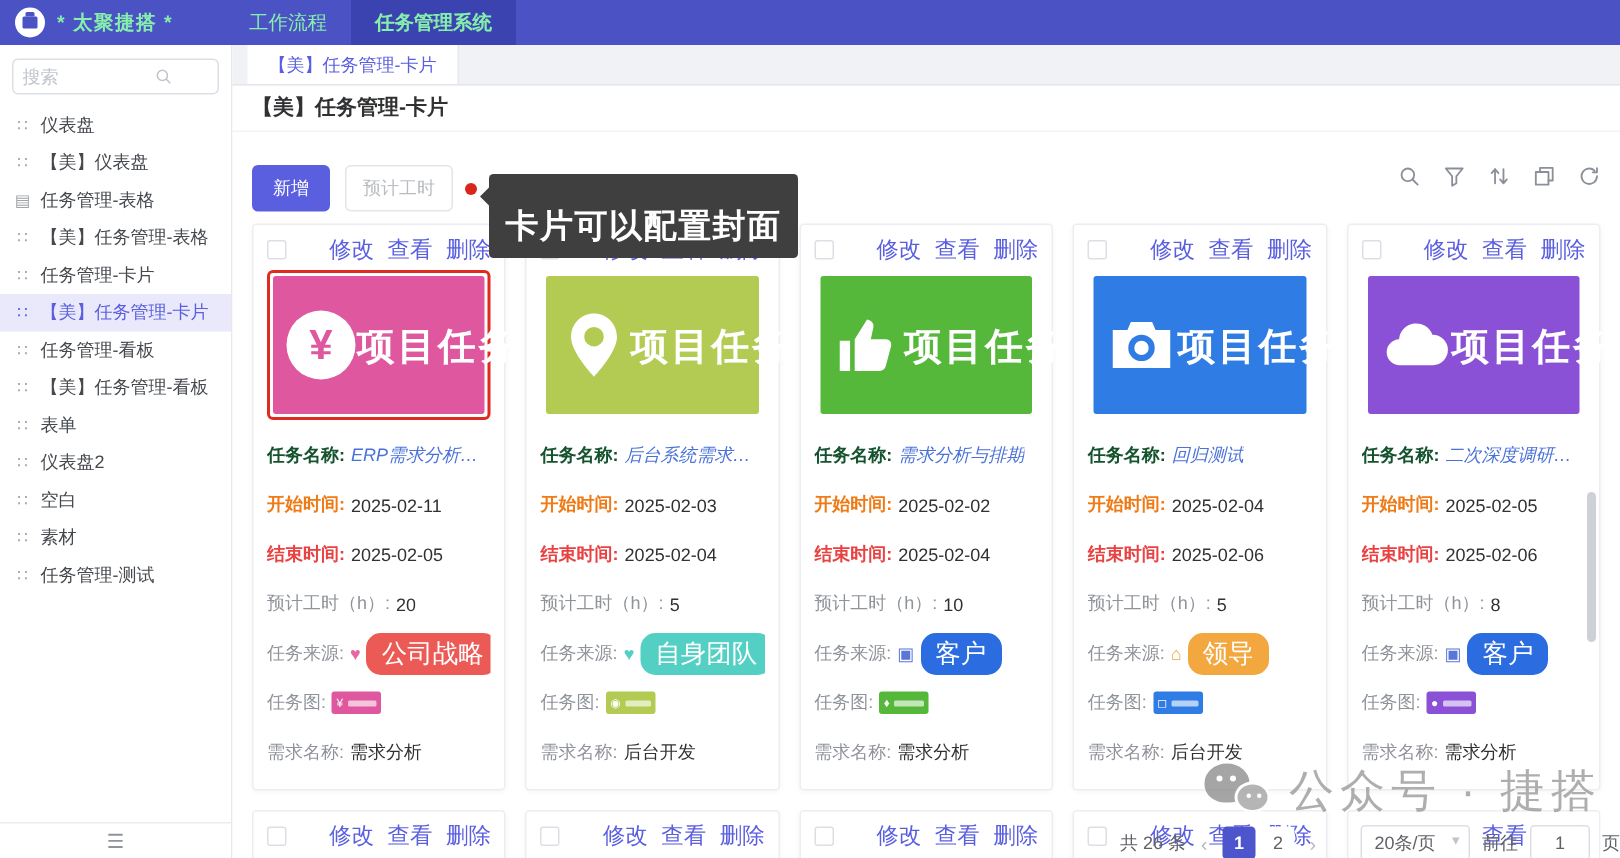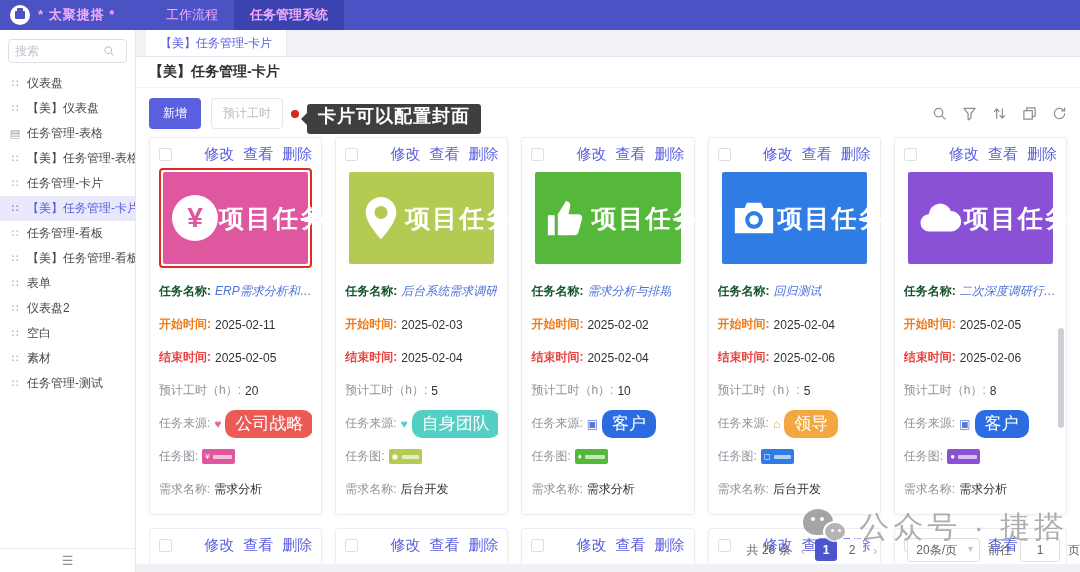--- a/index.html
+++ b/index.html
@@ -1,53 +1,53 @@
 <!DOCTYPE html>
 <html><head>
 <meta charset="utf-8">
 <style>
   * { margin:0; padding:0; box-sizing:border-box; }
   html,body { width:1080px; height:572px; overflow:hidden; }
   body { font-family:"Liberation Sans","DejaVu Sans",sans-serif; background:#fff; position:relative; font-size:12px; color:#303133; }
 
   
-  .topbar { height:30px; background:#4a52c4; display:flex; align-items:center; color:#f0abfc; }
+  .topbar { height:30px; background:#4a52c4; display:flex; align-items:center; color:#86efac; }
   .logo { width:20px; height:20px; border-radius:50%; background:#fff; margin:0 8px 0 10px; display:flex; align-items:center; justify-content:center; }
   .logo-inner { width:10px; height:8px; background:#4a52c4; border-radius:1px; position:relative; }
   .logo-inner::before { content:""; position:absolute; top:-3px; left:2px; width:6px; height:3px; background:#4a52c4; border-radius:1px 1px 0 0; }
   .app-title { font-size:13px; font-weight:bold; letter-spacing:1px; width:102px; white-space:nowrap; }
   .topnav { display:flex; height:30px; margin-left:10px; }
   .nav-item { padding:0 16px; line-height:30px; font-size:13px; cursor:pointer; white-space:nowrap; }
   .nav-item.active { background:#3b43b0; font-weight:bold; }
 
   
   .layout { display:flex; height:542px; }
-  .sidebar { width:136px; border-right:1px solid #e8e8e8; background:#fff; position:relative; flex:none; }
+  .sidebar { width:155px; border-right:1px solid #e8e8e8; background:#fff; position:relative; flex:none; }
   .search-box { margin:9px 8px 8px; height:24px; border:1px solid #dcdfe6; border-radius:4px; display:flex; align-items:center; padding:0 6px; }
   .search-box input { border:none; outline:none; width:88px; font-size:12px; color:#606266; font-family:inherit; }
   .search-box input::placeholder { color:#c0c4cc; }
   .side-item { height:25px; display:flex; align-items:center; padding:0 9px; font-size:12px; color:#45494e; gap:6px; cursor:pointer; white-space:nowrap; overflow:hidden; }
   .side-item.active { background:#eae8fb; color:#5a5fe0; }
   .side-icon { color:#a0a3a9; font-size:11px; width:12px; text-align:center; flex:none; }
   .side-item.active .side-icon { color:#5a5fe0; }
   .sidebar-footer { position:absolute; bottom:0; left:0; right:0; height:24px; border-top:1px solid #ececec; display:flex; align-items:center; justify-content:center; color:#909399; cursor:pointer; font-size:13px; }
 
   .main { flex:1; display:flex; flex-direction:column; position:relative; background:#fff; min-width:0; }
   .tabbar { height:27px; background:#f1f2f6; display:flex; align-items:stretch; padding-left:10px; border-bottom:1px solid #e4e7ed; flex:none; }
   .tab { background:#fff; color:#5a5fe0; font-size:12px; padding:0 14px; display:flex; align-items:center; border-right:1px solid #e4e7ed; cursor:pointer; }
   .page-header { height:31px; display:flex; align-items:center; padding-left:13px; font-size:14px; font-weight:bold; color:#303133; border-bottom:1px solid #f2f3f5; flex:none; }
 
   .content { flex:1; position:relative; padding:10px 13px 0; }
 
   
-  .toolbar { display:flex; align-items:center; height:30px; position:relative; }
+  .toolbar { display:flex; align-items:flex-start; height:30px; position:relative;margin-top:12px; }
   .btn-add { background:#5a5fe0; color:#fff; border:none; border-radius:4px; font-size:12px; padding:7px 14px; cursor:pointer; font-family:inherit; }
   .btn-batch { background:#fff; color:#b9bcc2; border:1px solid #e3e5e9; border-radius:4px; font-size:12px; padding:6px 11px; margin-left:10px; cursor:pointer; font-family:inherit; }
   .red-dot { position:absolute; left:142px; top:12px; width:8px; height:8px; border-radius:50%; background:#d9251c; }
-  .tooltip { position:absolute; left:158px; top:6px; background:#3f3f3f; color:#fff; font-size:18px; font-weight:bold; padding:0 11px 6px; border-radius:3px; z-index:6; white-space:nowrap; letter-spacing:1px; }
+  .tooltip { position:absolute; left:158px; top:6px; background:#3f3f3f; color:#fff; font-size:22px; font-weight:bold; padding:20px 11px 6px; border-radius:3px; z-index:6; white-space:nowrap; letter-spacing:1px; }
   .tooltip::before { content:""; position:absolute; left:-6px; top:9px; border:6px solid transparent; border-right-color:#3f3f3f; border-left:none; }
   .tool-icons { margin-left:auto; display:flex; gap:15px; align-items:center; }
   .tool-icon { width:15px; height:15px; cursor:pointer; display:flex; }
   .tool-icon svg { width:15px; height:15px; }
 
   
   .cards { display:flex; gap:13px; margin-top:9px; }
   .cards.partial { margin-top:13px; height:46px; overflow:hidden; }
   .card { flex:1; min-width:0; border:1px solid #ebedf2; border-radius:3px; background:#fff; padding:7px 9px 8px; box-shadow:0 1px 4px rgba(0,0,0,0.04); }
   .card.stub { height:70px; }

